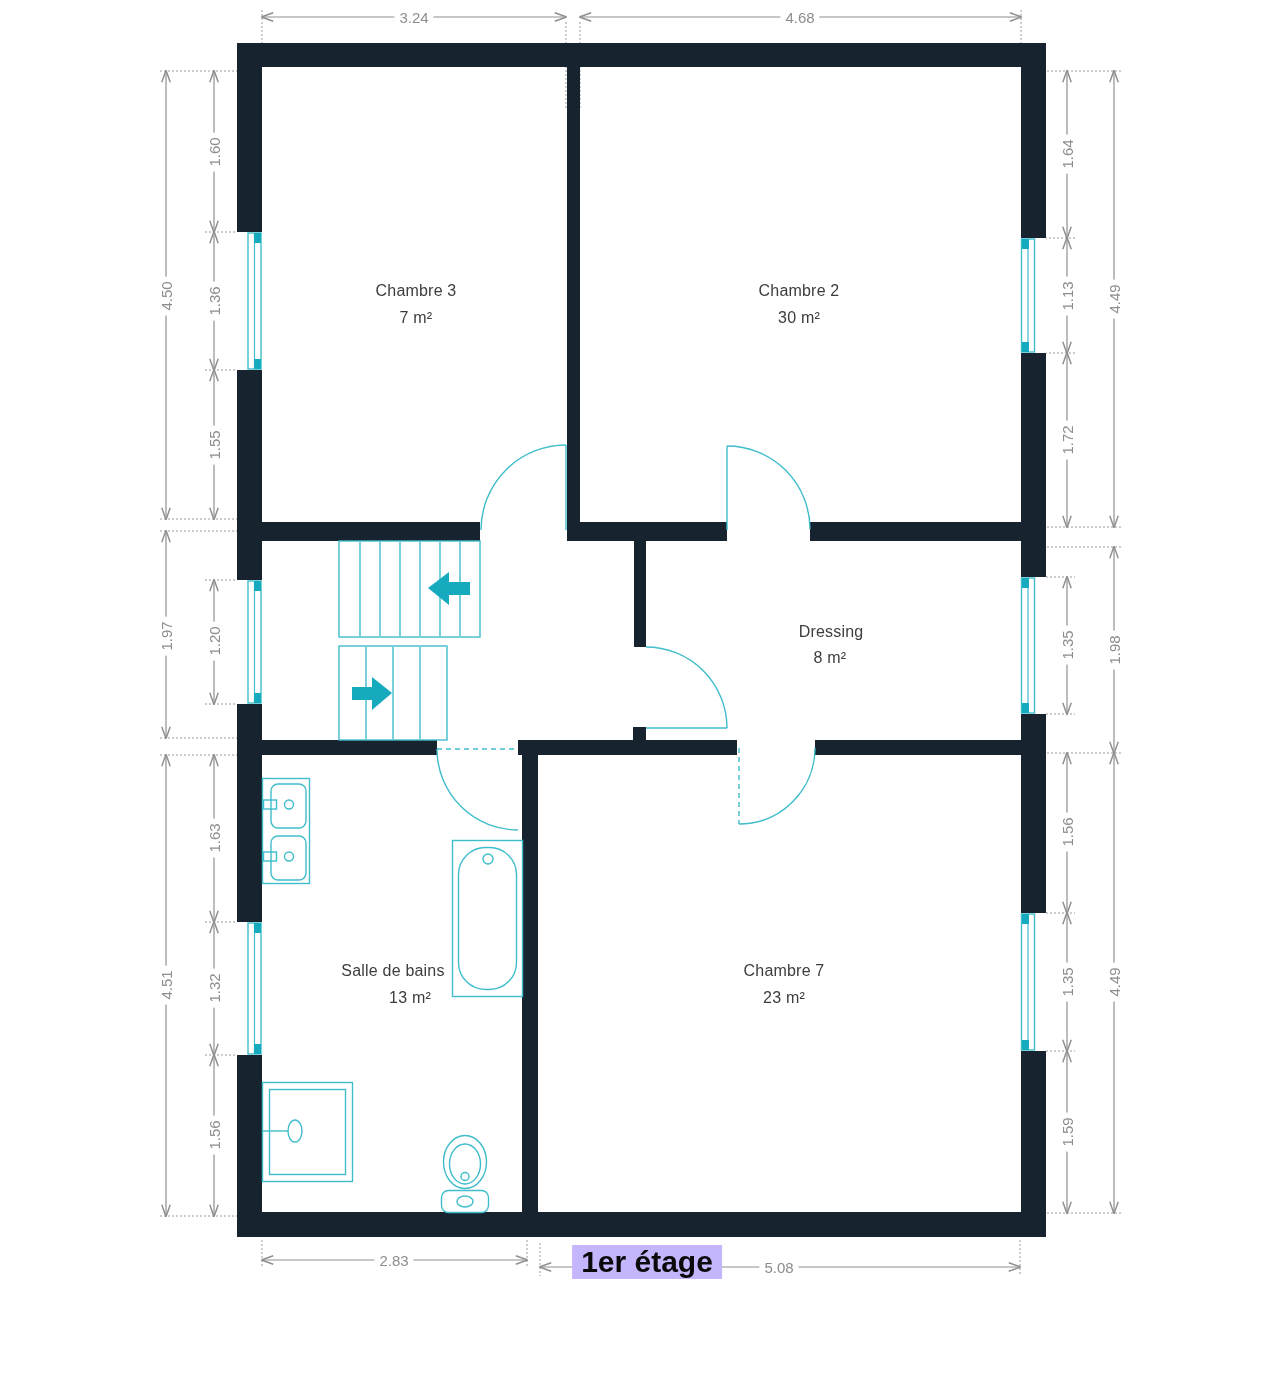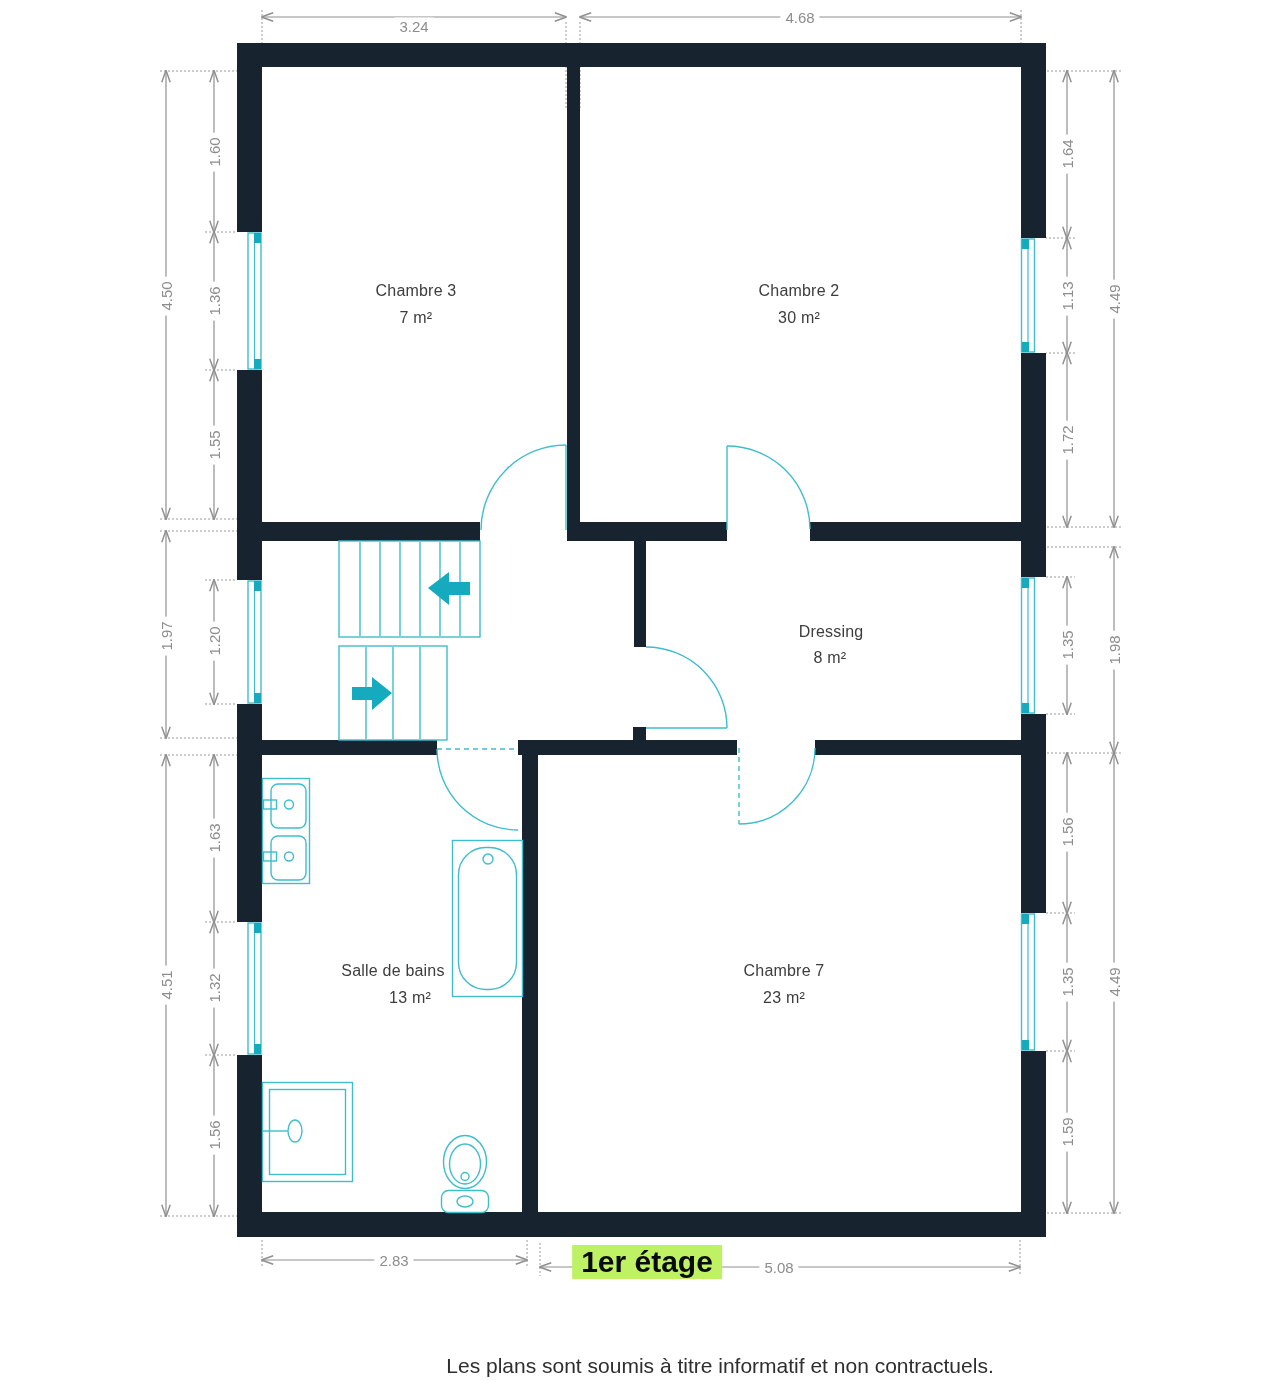--- a/index.html
+++ b/index.html
@@ -10,21 +10,21 @@
   #plan-svg{position:absolute;left:0;top:0;}
   .lbl{position:absolute;transform:translate(-50%,-50%);white-space:nowrap;}
   .room-name,.room-area{
     font-size:16px;color:#3d3d3d;letter-spacing:0.2px;text-align:center;
   }
   .dim{
     font-size:15px;color:#8d8d8d;background:#ffffff;padding:1px 5px;line-height:15px;
   }
   .dim.v{transform:translate(-50%,-50%) rotate(-90deg);}
   .floor-title{
-    font-size:30px;font-weight:bold;color:#0a0a0a;background:#bef264;padding:0 9px;
+    font-size:30px;font-weight:bold;color:#0a0a0a;background:#c4b5fd;padding:0 9px;
   }
   .disclaimer{
     font-size:21px;color:#2e2e2e;
   }
 </style>
 </head>
 <body>
 
 <div id="stage">
 
@@ -246,21 +246,21 @@
 
   <div class="lbl room-name" style="left:831px;top:632px">Dressing</div>
   <div class="lbl room-area" style="left:830px;top:658px">8 m²</div>
 
   <div class="lbl room-name" style="left:393px;top:971px">Salle de bains</div>
   <div class="lbl room-area" style="left:410px;top:998px">13 m²</div>
 
   <div class="lbl room-name" style="left:784px;top:971px">Chambre 7</div>
   <div class="lbl room-area" style="left:784px;top:998px">23 m²</div>
 
-  <div class="lbl dim" style="left:414px;top:26px">3.24</div>
+  <div class="lbl dim" style="left:414px;top:17px">3.24</div>
   <div class="lbl dim" style="left:800px;top:17px">4.68</div>
   <div class="lbl dim" style="left:394px;top:1260px">2.83</div>
   <div class="lbl dim" style="left:779px;top:1267px">5.08</div>
 
   <div class="lbl dim v" style="left:166px;top:296px">4.50</div>
   <div class="lbl dim v" style="left:166px;top:636px">1.97</div>
   <div class="lbl dim v" style="left:166px;top:985px">4.51</div>
   <div class="lbl dim v" style="left:214px;top:152px">1.60</div>
   <div class="lbl dim v" style="left:214px;top:301px">1.36</div>
   <div class="lbl dim v" style="left:214px;top:445px">1.55</div>
@@ -274,15 +274,14 @@
   <div class="lbl dim v" style="left:1067px;top:440px">1.72</div>
   <div class="lbl dim v" style="left:1114px;top:299px">4.49</div>
   <div class="lbl dim v" style="left:1067px;top:645px">1.35</div>
   <div class="lbl dim v" style="left:1114px;top:650px">1.98</div>
   <div class="lbl dim v" style="left:1067px;top:832px">1.56</div>
   <div class="lbl dim v" style="left:1067px;top:982px">1.35</div>
   <div class="lbl dim v" style="left:1067px;top:1132px">1.59</div>
   <div class="lbl dim v" style="left:1114px;top:982px">4.49</div>
 
   <div class="lbl floor-title" style="left:647px;top:1262px">1er étage</div>
-  <div class="lbl disclaimer" style="left:720px;top:1366px">Les plans sont soumis à titre informatif et non contractuels.</div>
 
 </div>
 
 </body></html>

